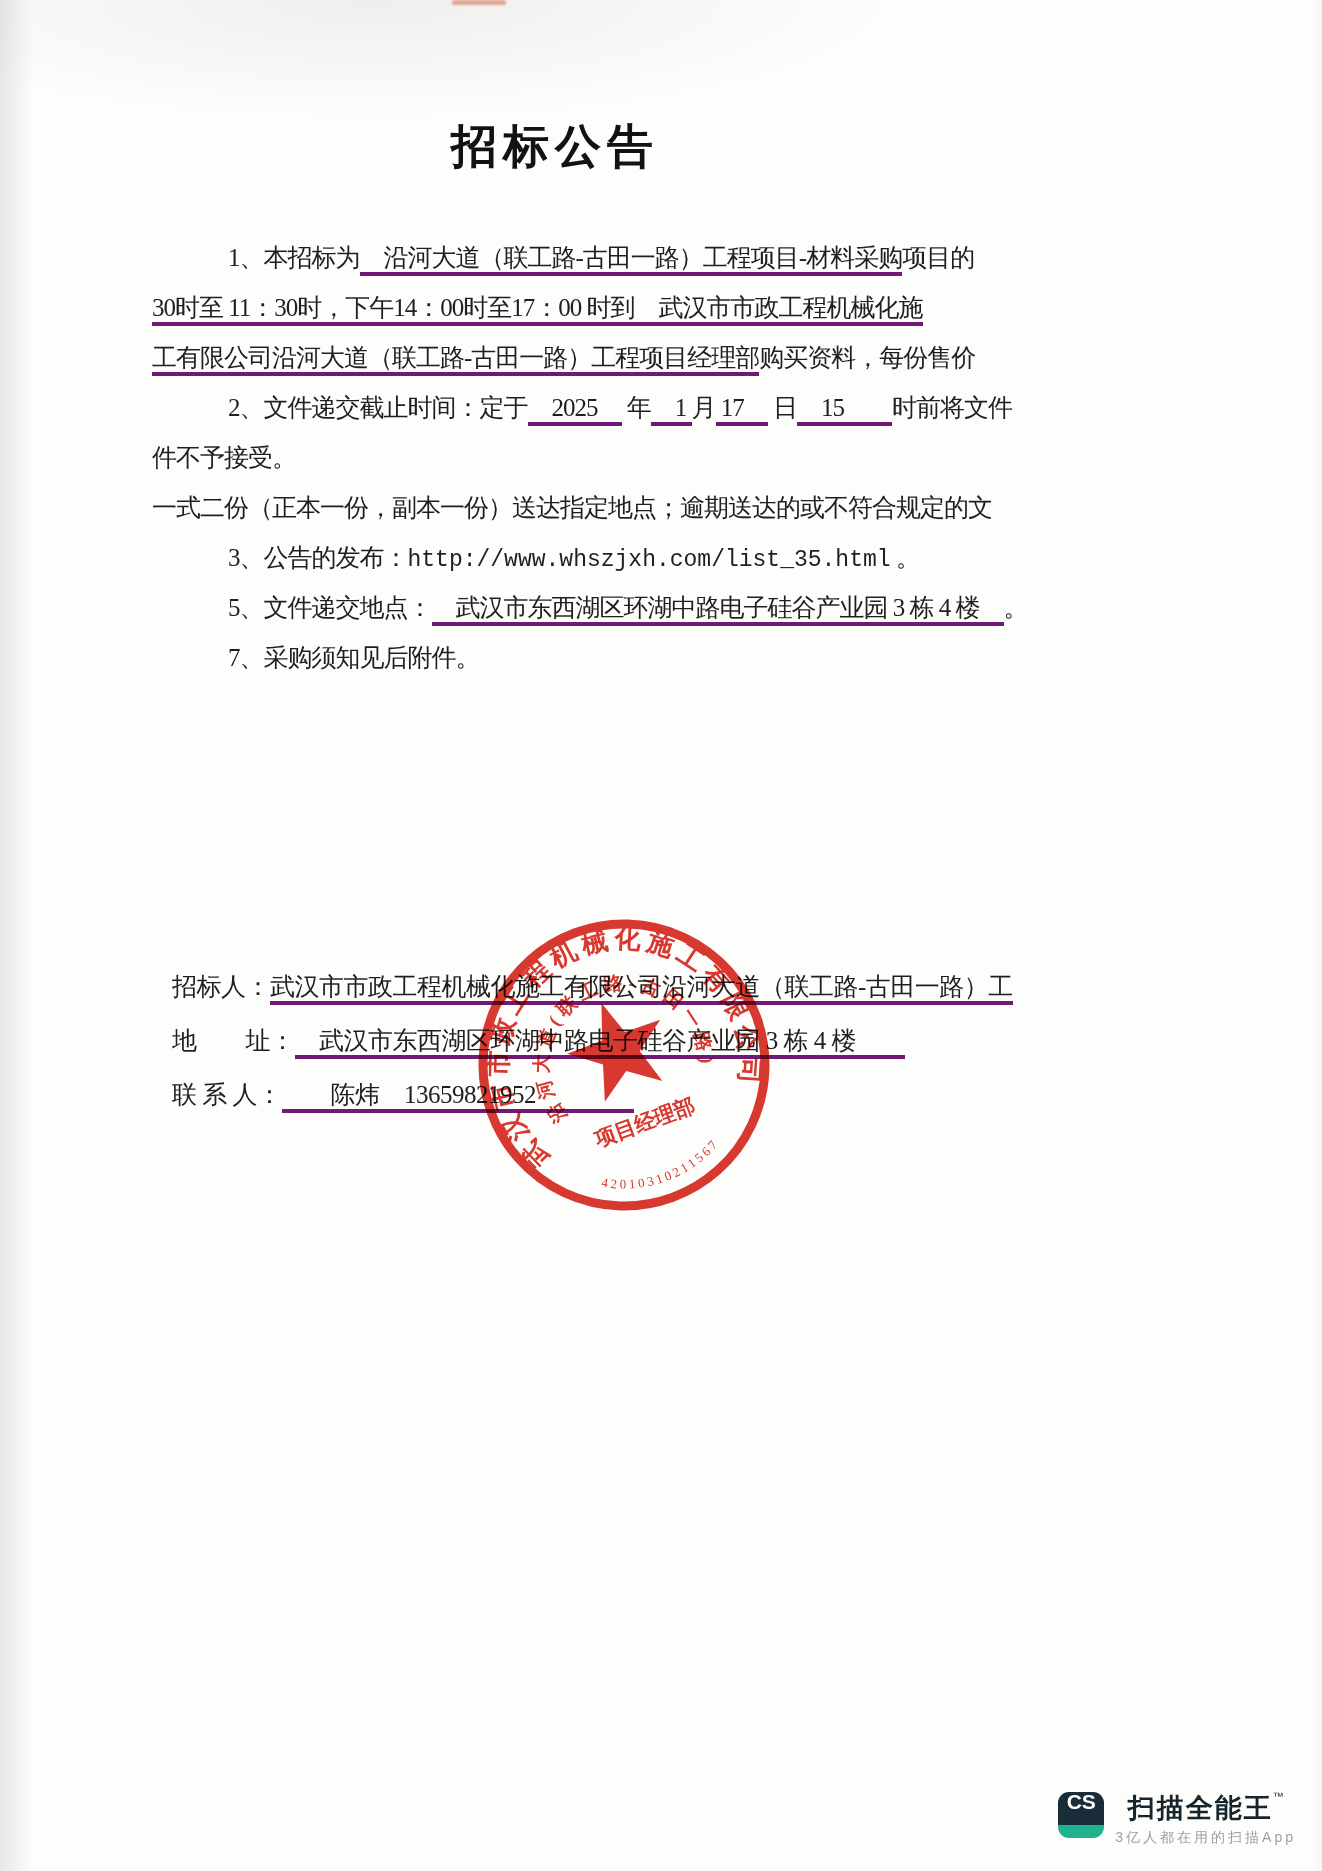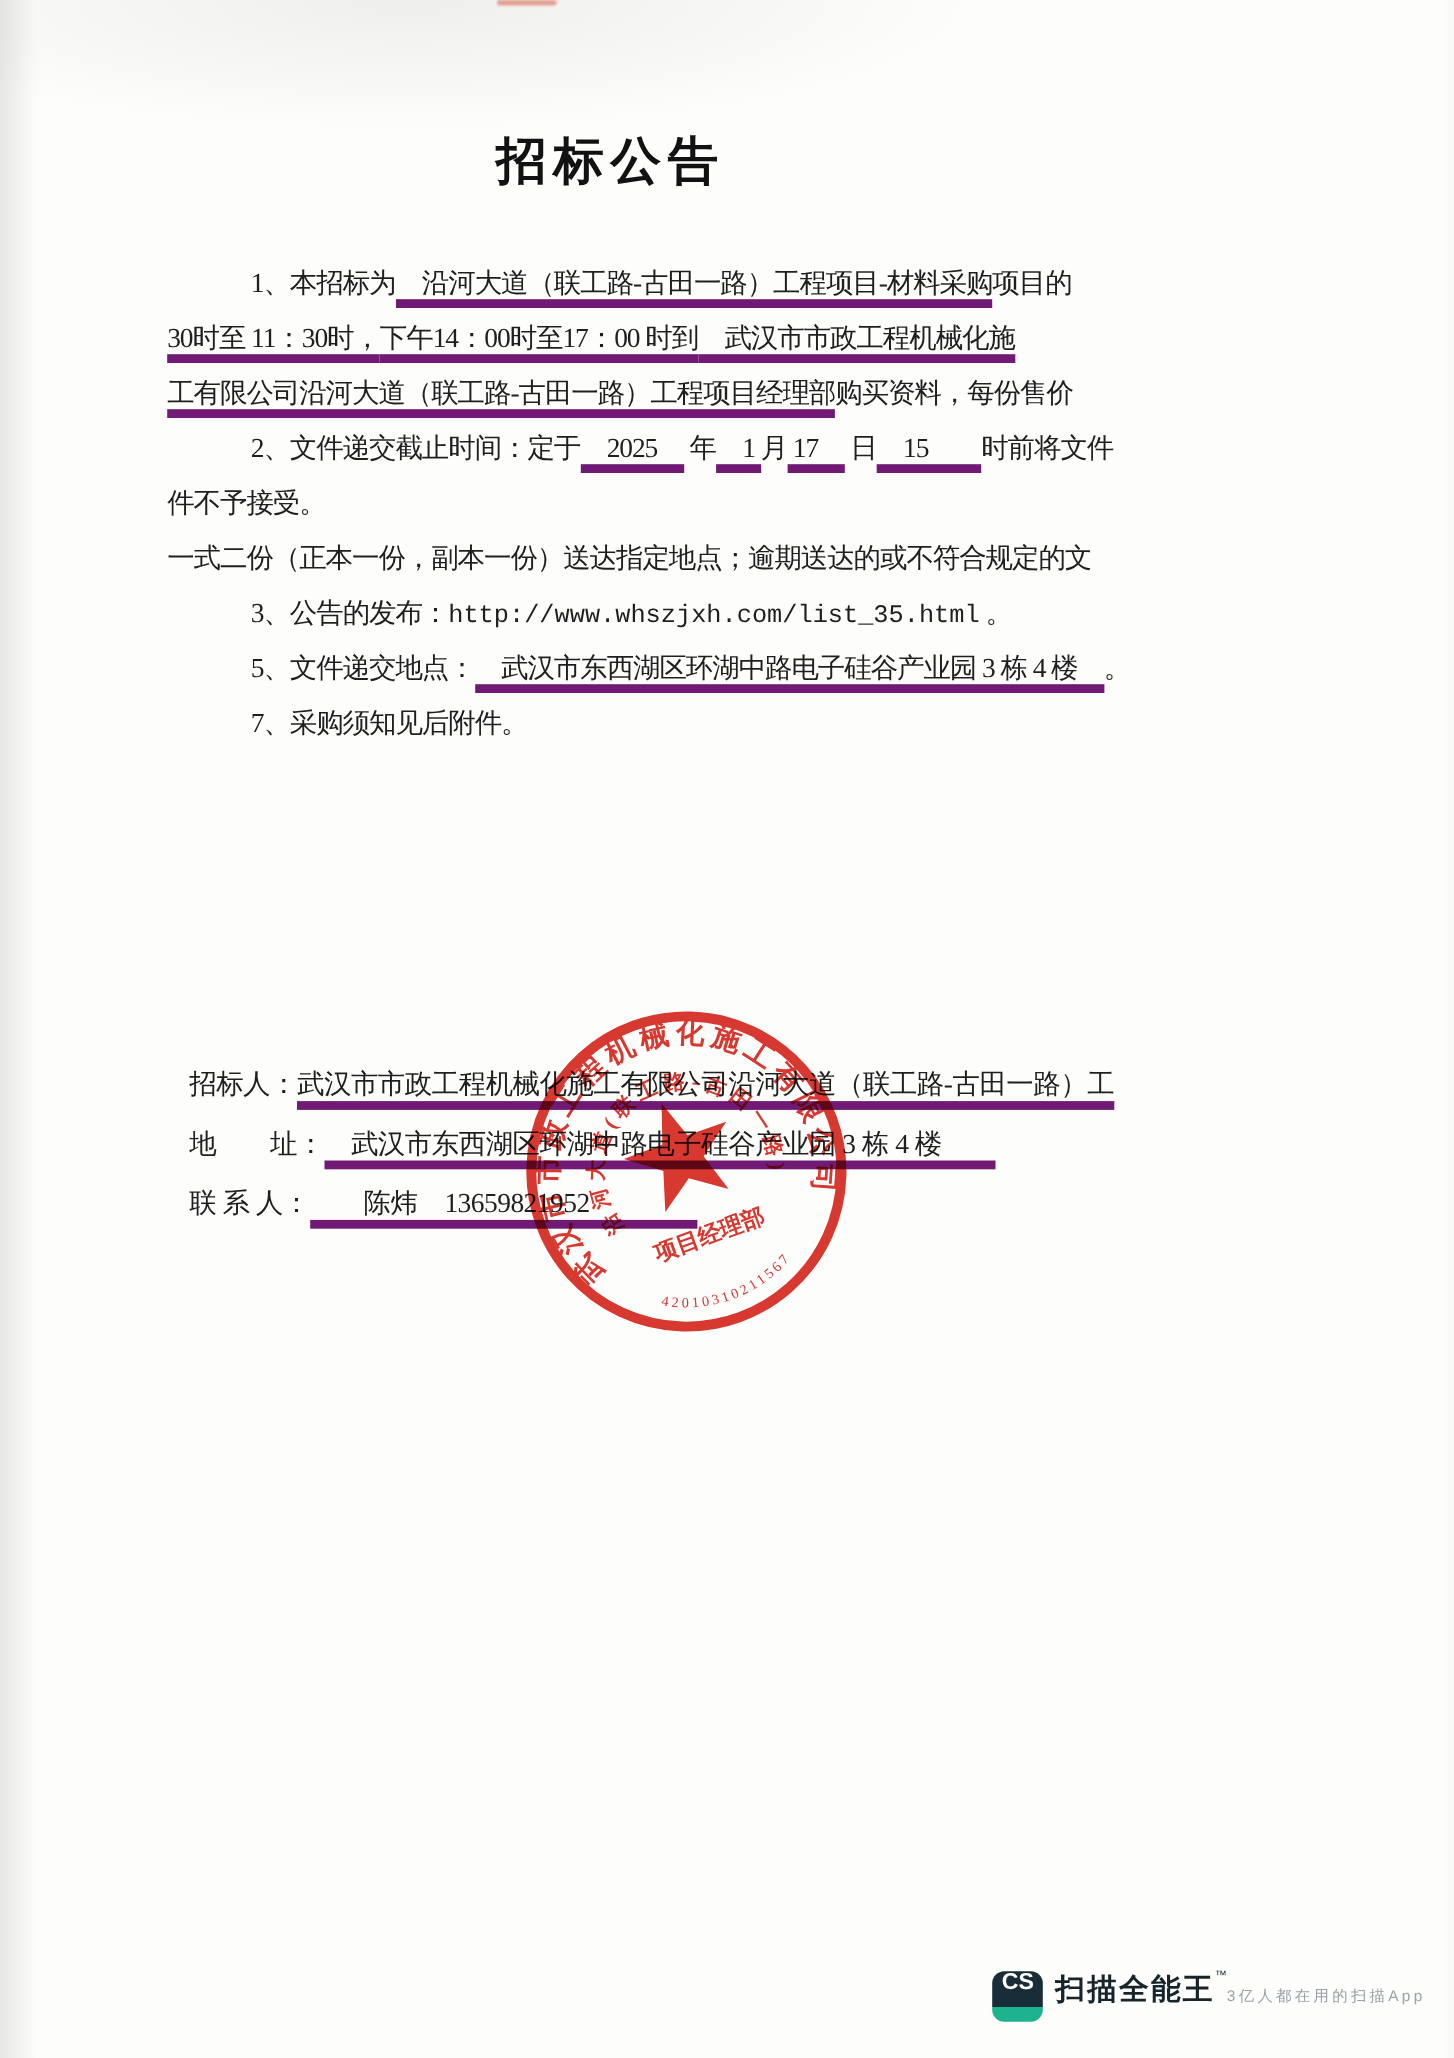--- a/index.html
+++ b/index.html
@@ -24,39 +24,39 @@
     position:absolute; top:116px; left:155px; width:800px;
     text-align:center;
     font-family:"Liberation Sans","DejaVu Sans",sans-serif;
     font-weight:bold; font-size:46px; letter-spacing:6px; color:#121212;
   }
   .doc-body { position:absolute; left:152px; top:233px; width:815px; }
   .doc-body .line { white-space:nowrap; height:50px; line-height:50px; font-size:25px; letter-spacing:-1px; }
   .doc-body .line.indent { padding-left:76px; }
   .doc-footer { position:absolute; left:172px; top:960px; width:790px; }
   .doc-footer .line { white-space:nowrap; height:54px; line-height:54px; font-size:25px; letter-spacing:-0.5px; }
-  .u { border-bottom:8px solid #701a75; padding-bottom:1px; }
+  .u { border-bottom:4px solid #701a75; padding-bottom:1px; }
   .mono { font-family:"Liberation Mono","DejaVu Sans Mono",monospace; font-size:23px; letter-spacing:0; }
   .stamp {
     position:absolute; left:452px; top:893px;
     mix-blend-mode:multiply; opacity:.93; pointer-events:none;
   }
   .watermark {
     position:absolute; right:26px; top:1792px;
     display:flex; align-items:flex-start; gap:11px;
     font-family:"Liberation Sans","DejaVu Sans",sans-serif;
   }
   .cs-logo {
     width:46px; height:46px; border-radius:11px;
     background:linear-gradient(#182d38 71%, #1db38e 71%);
     color:#ffffff; font-weight:bold; font-size:21px; letter-spacing:0;
     display:flex; align-items:center; justify-content:center;
     padding-bottom:26px; box-sizing:border-box;
   }
-  .wm-text { display:flex; flex-direction:row; align-items:flex-end; }
+  .wm-text { display:flex; flex-direction:column; align-items:center; }
   .wm-name-row { display:flex; align-items:flex-start; }
   .wm-name { font-size:27px; font-weight:bold; color:#16242c; letter-spacing:2px; line-height:1.2; }
   .wm-tm { font-size:11px; color:#16242c; margin-top:-2px; }
   .wm-tag { font-size:14px; color:#9aa2a6; letter-spacing:3px; margin-top:5px; }
 </style>
 </head>
 <body>
 
 <div class="page-shade"></div>
 <div class="smudge"></div>

